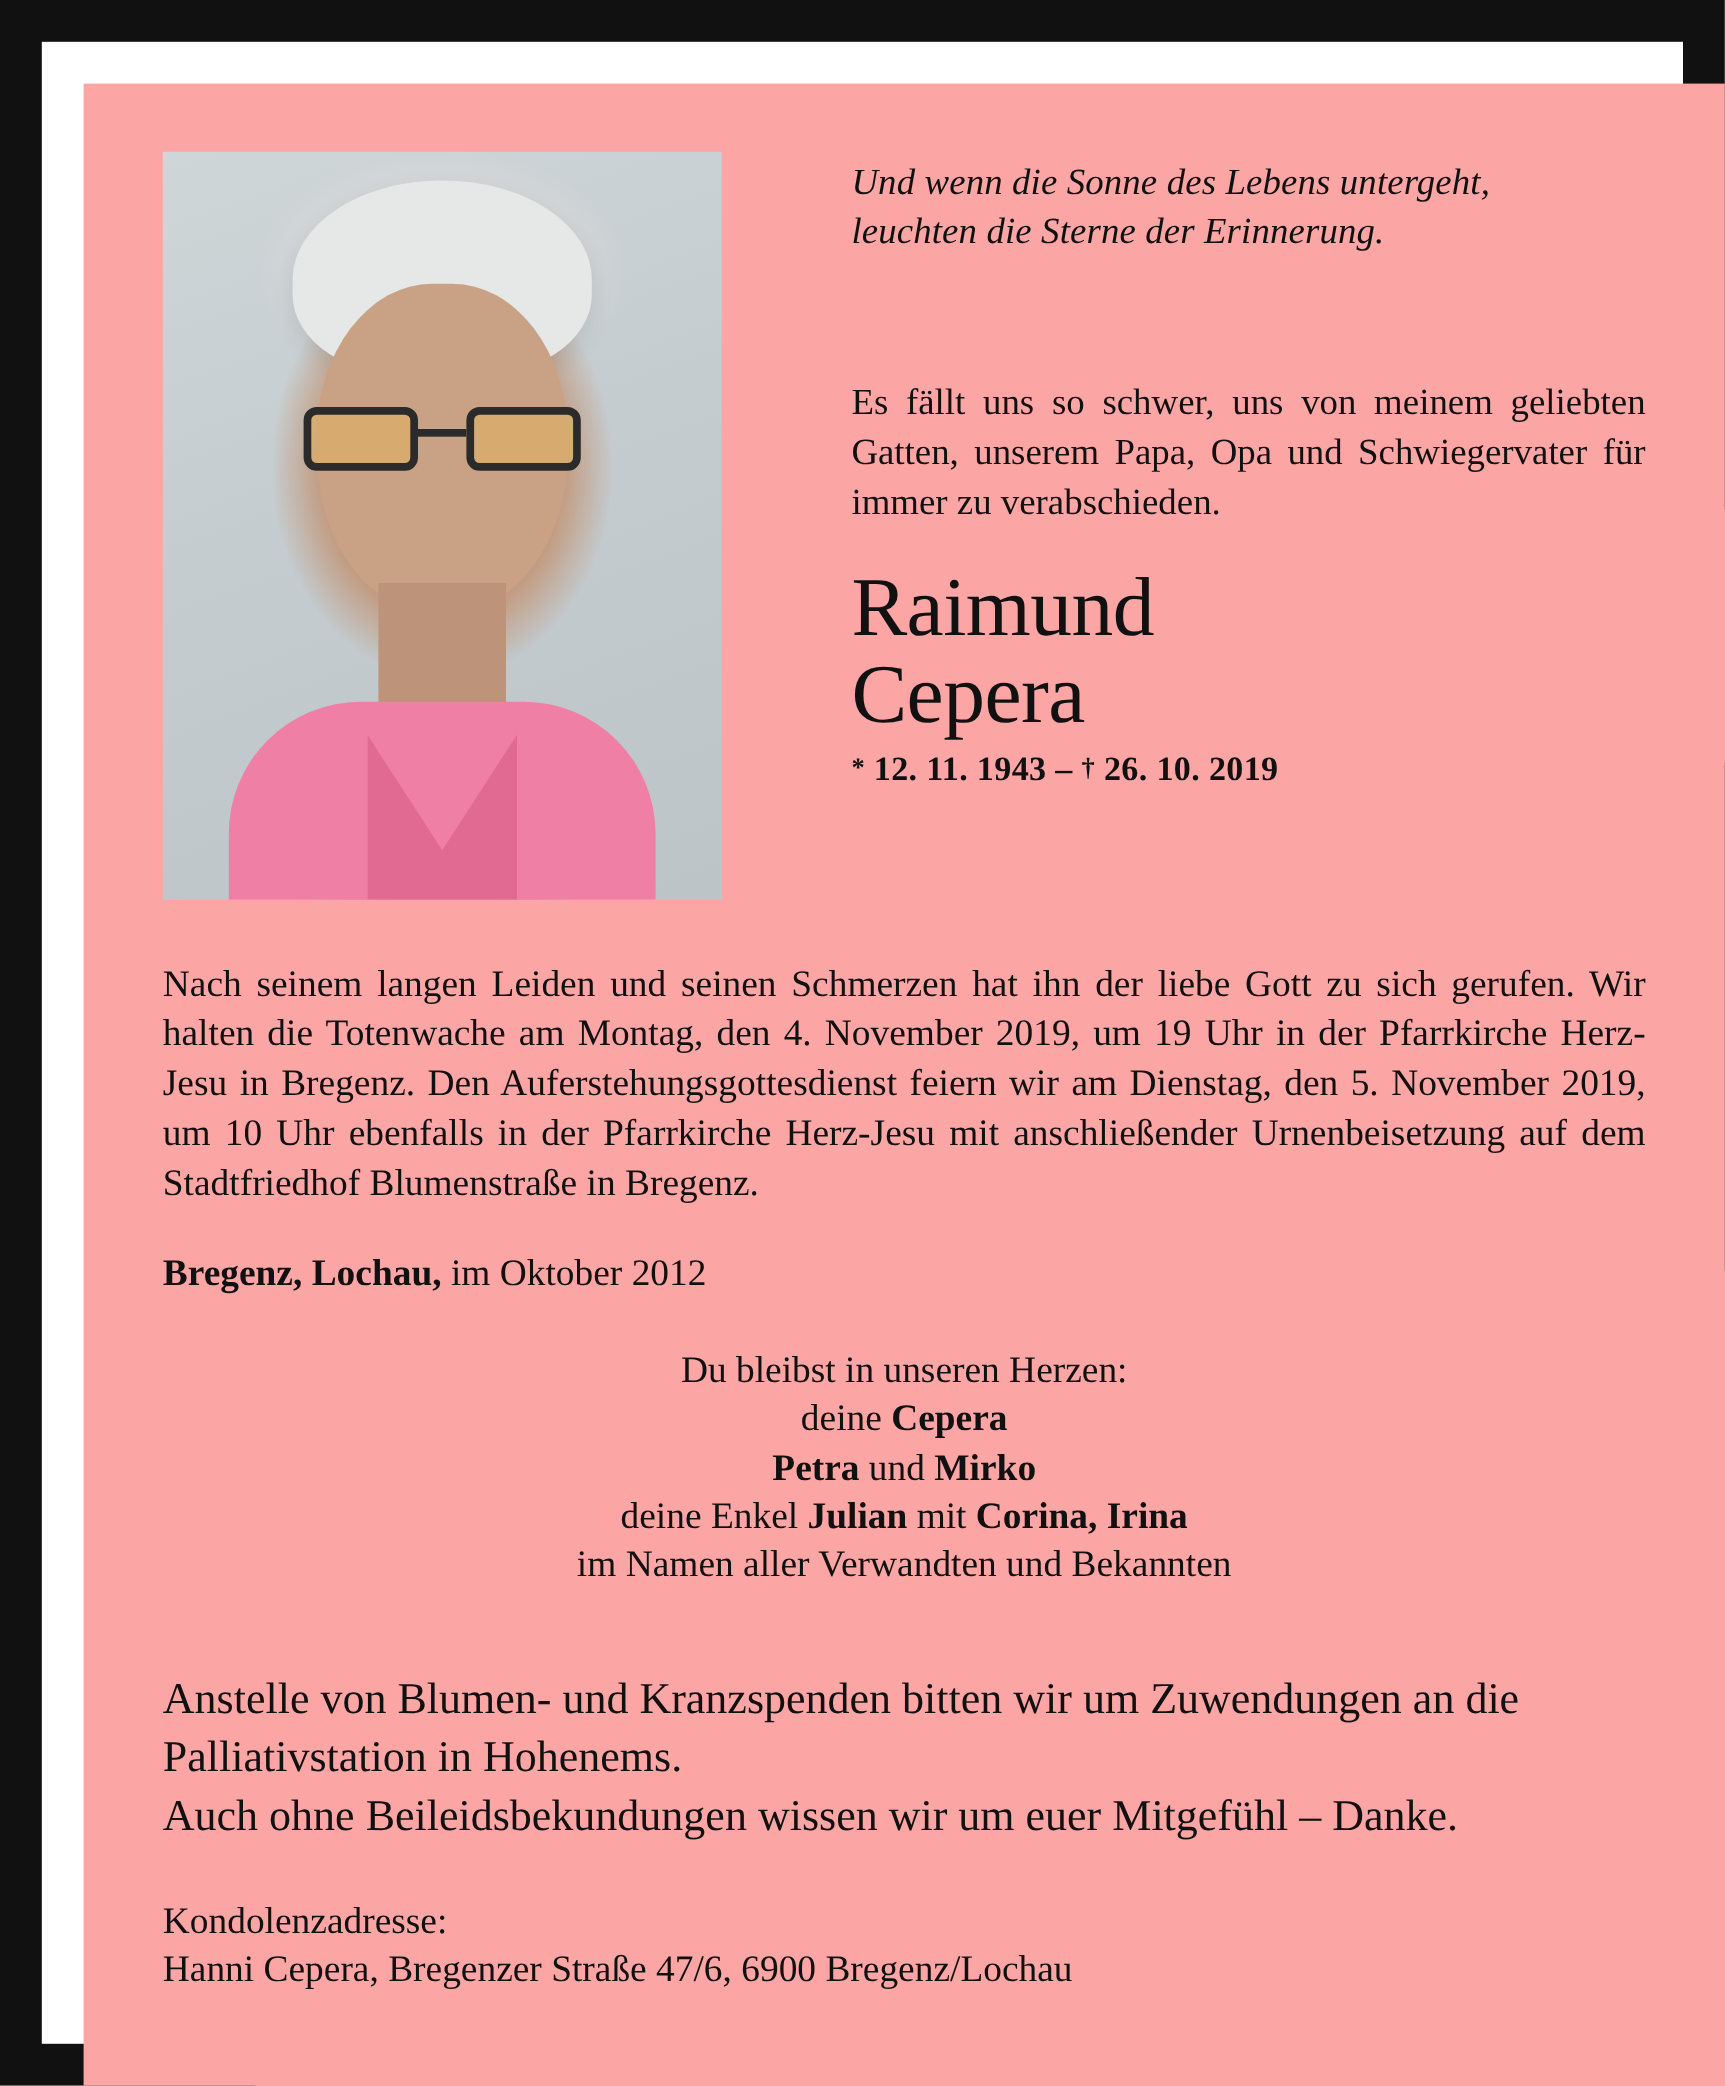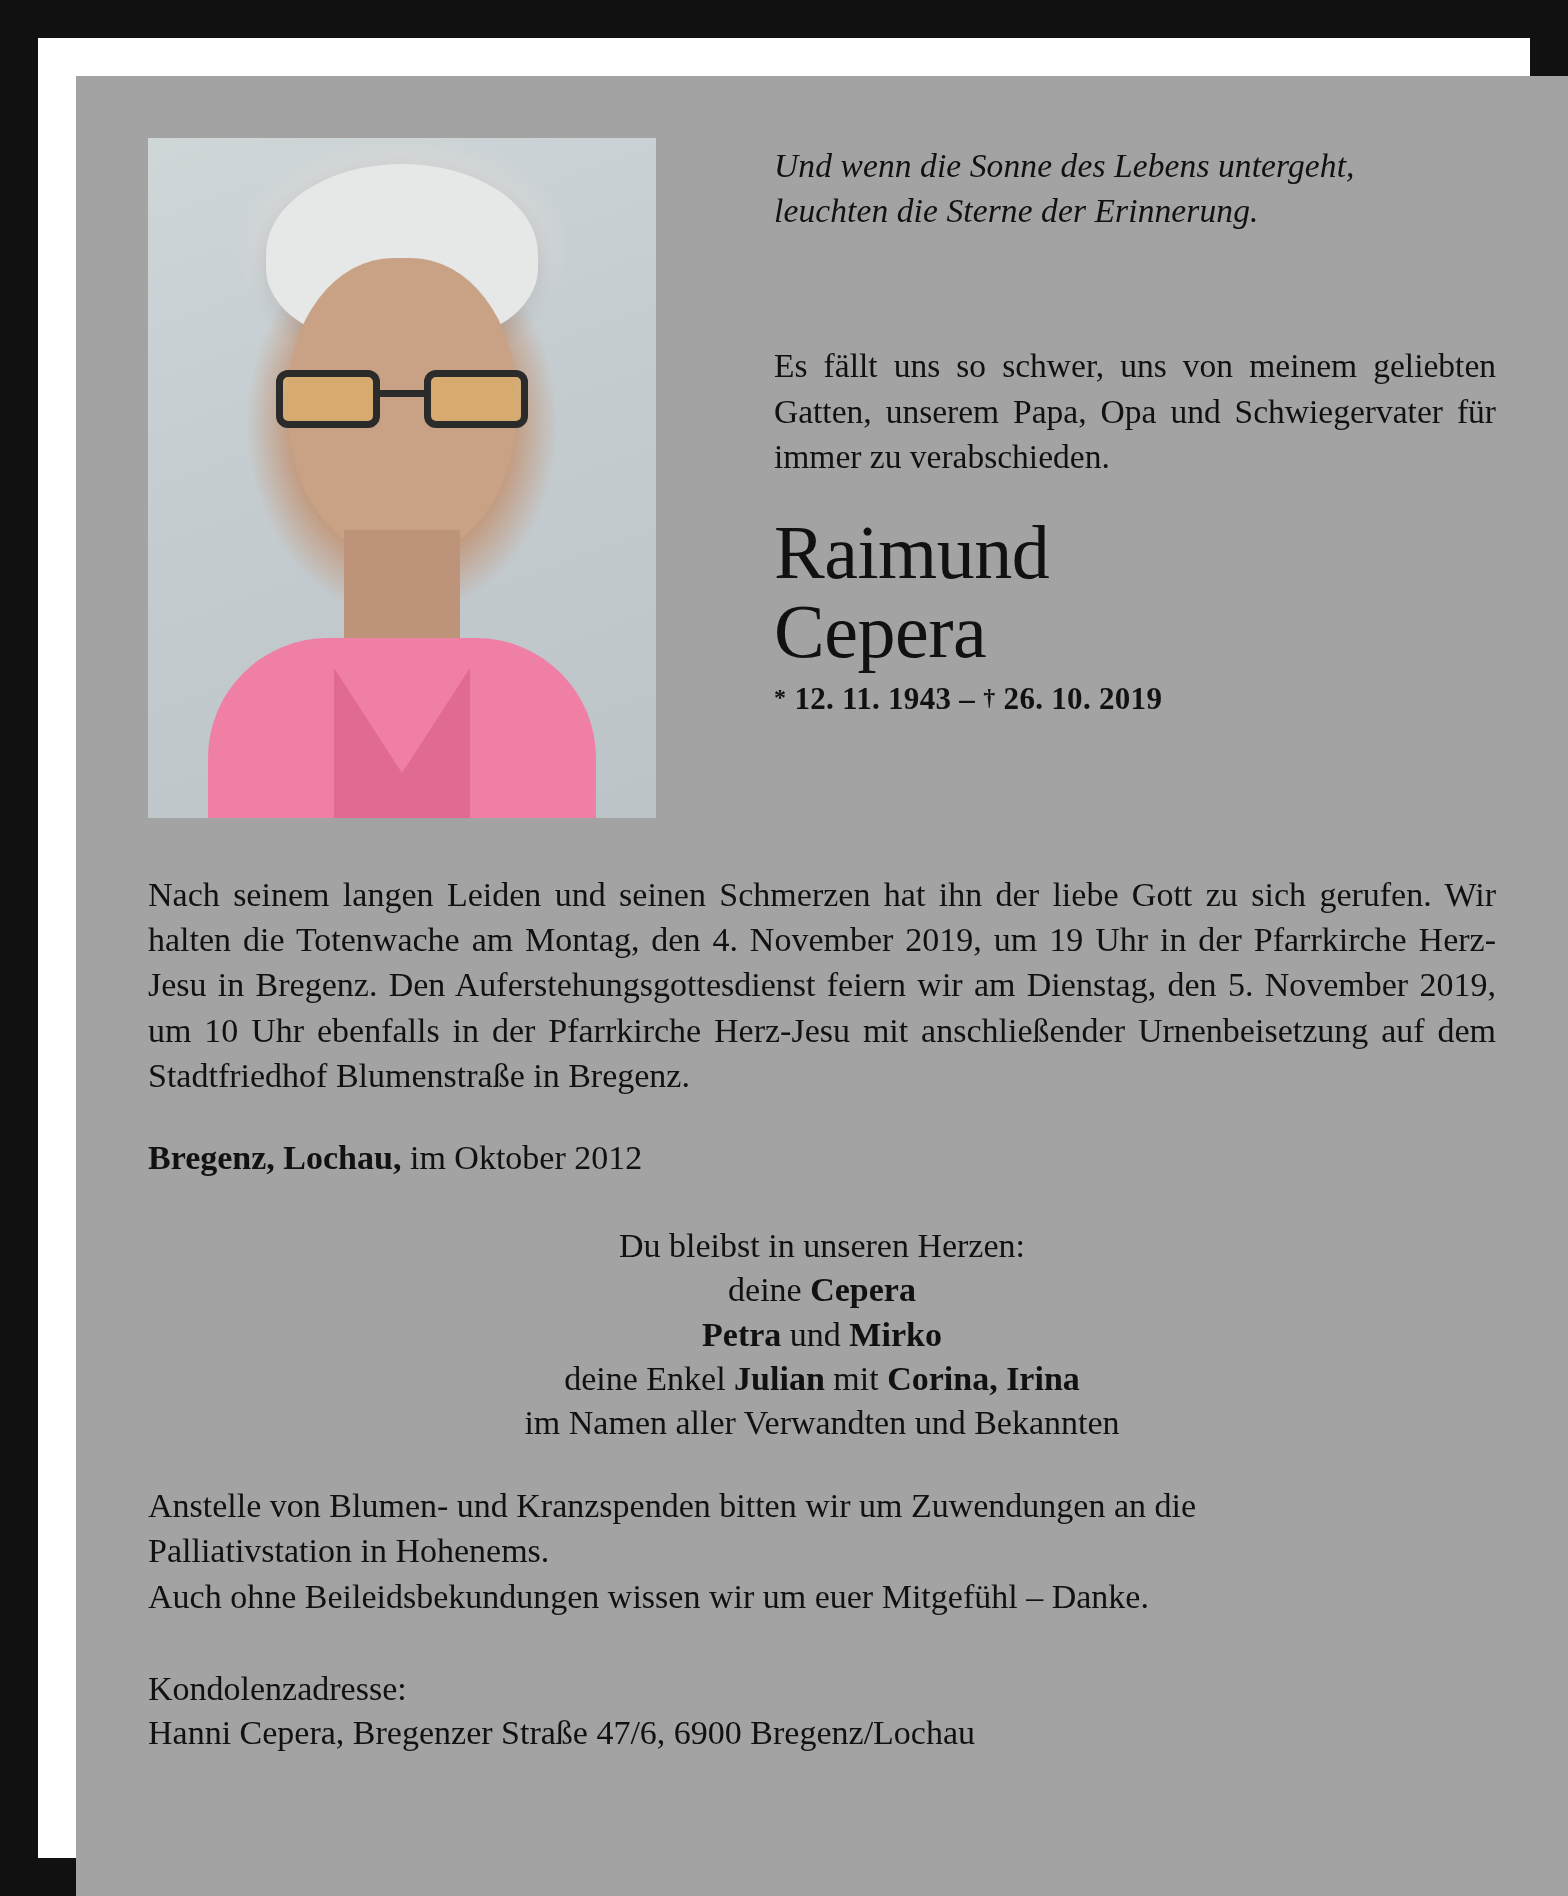--- a/index.html
+++ b/index.html
@@ -27,21 +27,21 @@
   }
 
   .obituary-inner {
     position: absolute;
     left: 38px;
     top: 38px;
     width: 1492px;
     height: 1820px;
     box-sizing: border-box;
     padding: 62px 72px 56px 72px;
-    background: #a3a3a3;
+    background: #fca5a5;
   }
 
   
   .top-section {
     display: flex;
     flex-direction: row;
     align-items: flex-start;
   }
 
   .portrait-wrap {
@@ -192,22 +192,22 @@
   .family b { font-weight: 700; }
   .family .row.last {
     text-align: left;
   }
   .family-inner {
     display: inline-block;
     text-align: center;
   }
 
   .donation {
-    margin-top: 38px;
-    font-size: 34px;
+    margin-top: 72px;
+    font-size: 40px;
     line-height: 1.33;
     text-align: justify;
     text-align-last: left;
   }
   .donation .l2, .donation .l3 { display: block; text-align: left; }
 
   .condolence {
     margin-top: 48px;
     font-size: 34px;
     line-height: 1.3;

